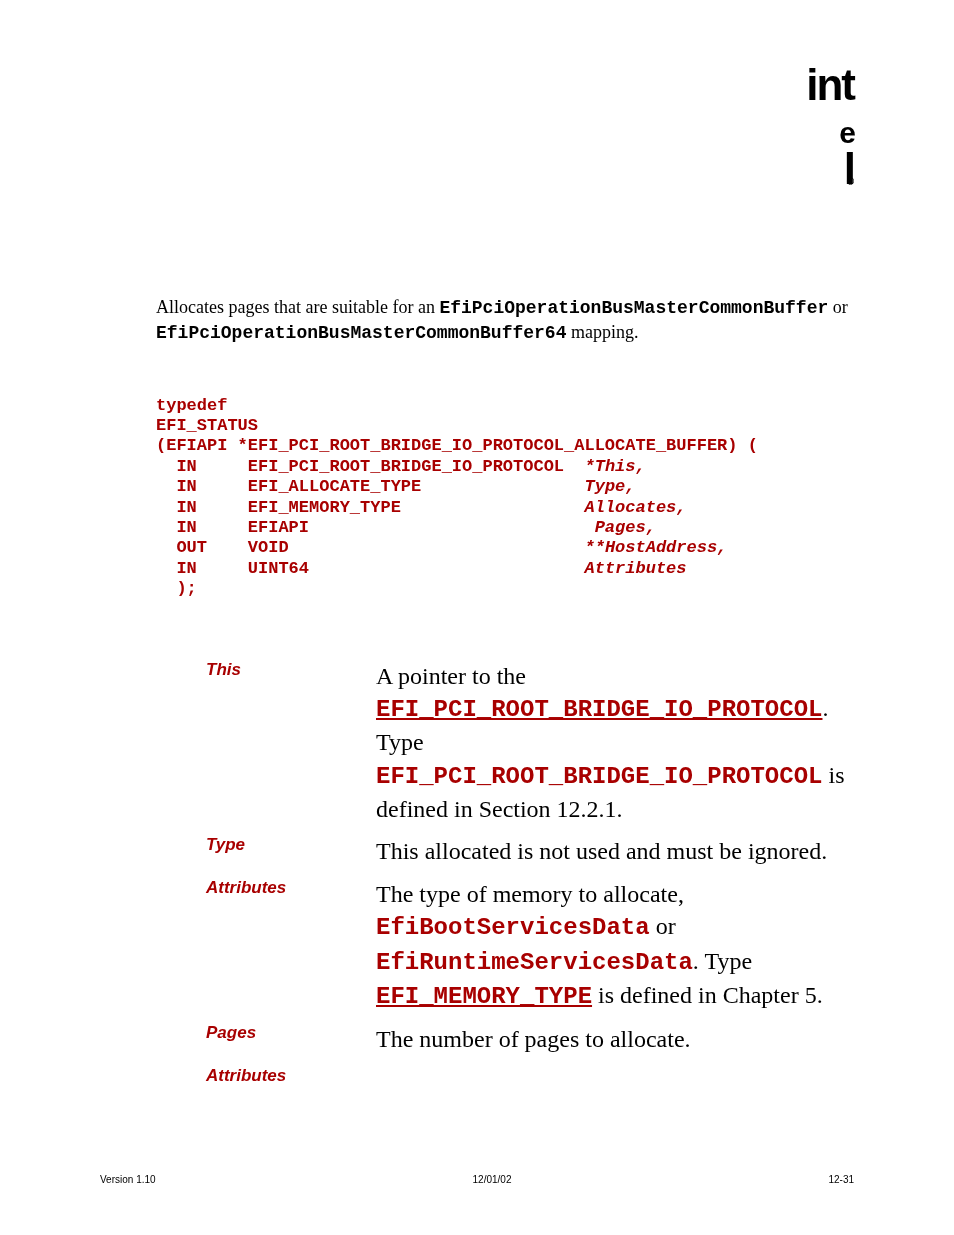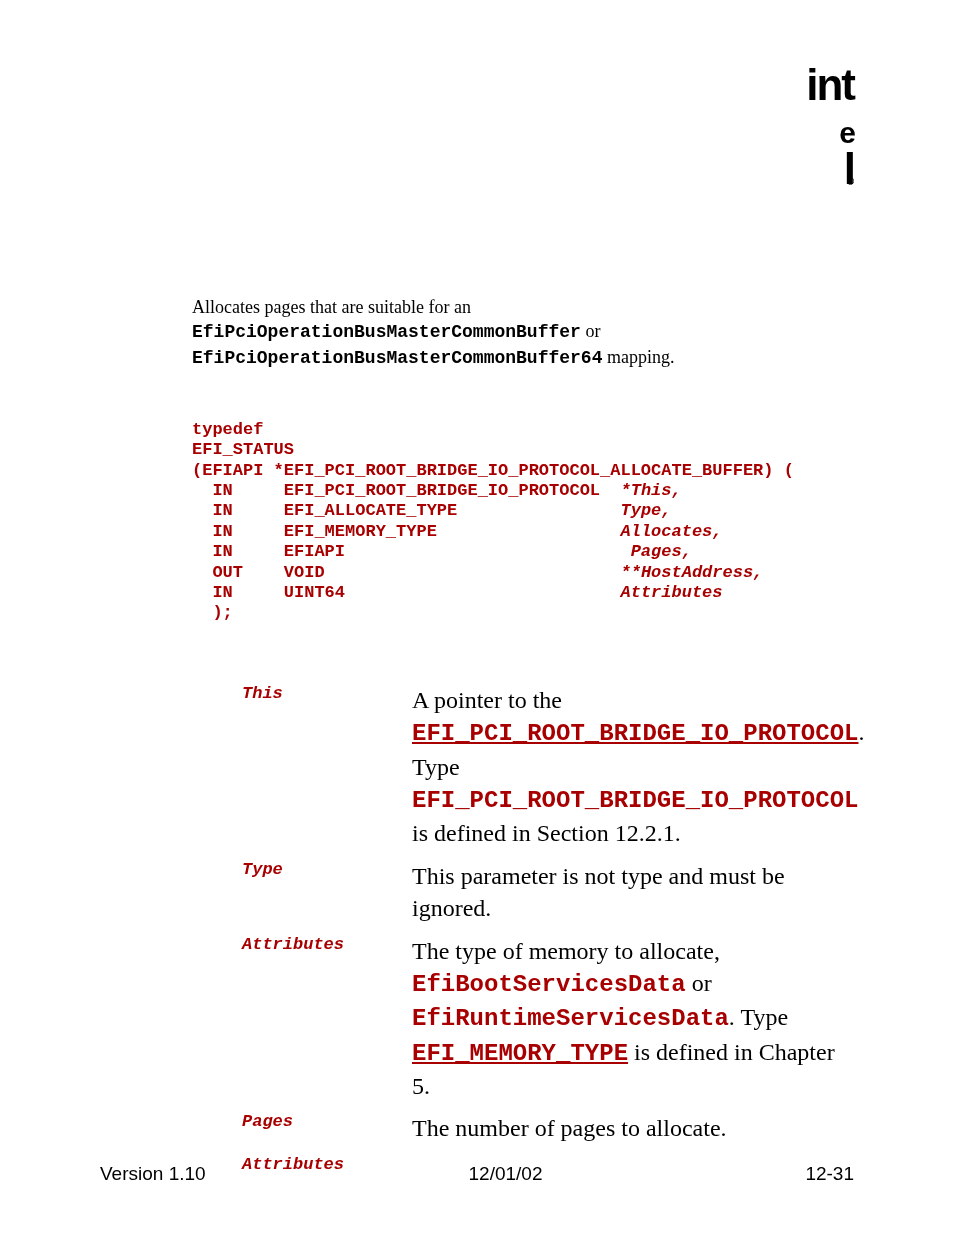--- a/index.html
+++ b/index.html
@@ -34,21 +34,21 @@
     position: relative;
     top: 6px;
   }
   .logo .reg {
     font-size: 10px;
     position: relative;
     top: -18px;
     left: -2px;
   }
   .content {
-    margin-left: 92px;
+    margin-left: 56px;
   }
   .summary {
     font-size: 18px;
     line-height: 1.35;
     margin-bottom: 50px;
   }
   .mono-bold {
     font-family: "Courier New", Courier, monospace;
     font-weight: bold;
     color: #000;
@@ -67,21 +67,21 @@
   }
   .params {
     margin-left: 50px;
   }
   .param-row {
     display: flex;
     align-items: flex-start;
     margin-bottom: 10px;
   }
   .param-name {
-    font-family: Liberation Mono, monospace;
+    font-family: Liberation Sans, sans-serif;
     font-weight: bold;
     font-style: italic;
     color: #a80000;
     font-size: 17px;
     width: 170px;
     flex-shrink: 0;
   }
   .param-desc {
     font-size: 24px;
     line-height: 1.35;
@@ -100,21 +100,21 @@
     color: #a80000;
   }
   .footer {
     position: absolute;
     bottom: 50px;
     left: 100px;
     right: 100px;
     display: flex;
     justify-content: space-between;
     font-family: Arial, Helvetica, sans-serif;
-    font-size: 19px;
+    font-size: 10px;
     color: #000;
   }
 </style>
 </head>
 <body>
 
 <div class="page">
   <div class="logo">
     <span>int</span>
       <span class="sub">e</span>
@@ -143,21 +143,21 @@
       <div class="param-row">
         <div class="param-name">This</div>
         <div class="param-desc">
           <span>A pointer to the </span><span class="link-mono">EFI_PCI_ROOT_BRIDGE_IO_PROTOCOL</span><span>. Type </span><span class="code-mono">EFI_PCI_ROOT_BRIDGE_IO_PROTOCOL</span><span> is defined in Section 12.2.1.</span>
         </div>
       </div>
 
       <div class="param-row">
         <div class="param-name">Type</div>
         <div class="param-desc">
-          <span>This parameter is not type and must be ignored.</span>
+          <span>This allocated is not used and must be ignored.</span>
         </div>
       </div>
 
       <div class="param-row">
         <div class="param-name">Attributes</div>
         <div class="param-desc">
           <span>The type of memory to allocate, </span><span class="code-mono">EfiBootServicesData</span><span> or </span><span class="code-mono">EfiRuntimeServicesData</span><span>.  Type </span><span class="link-mono">EFI_MEMORY_TYPE</span><span> is defined in Chapter 5.</span>
         </div>
       </div>
 

